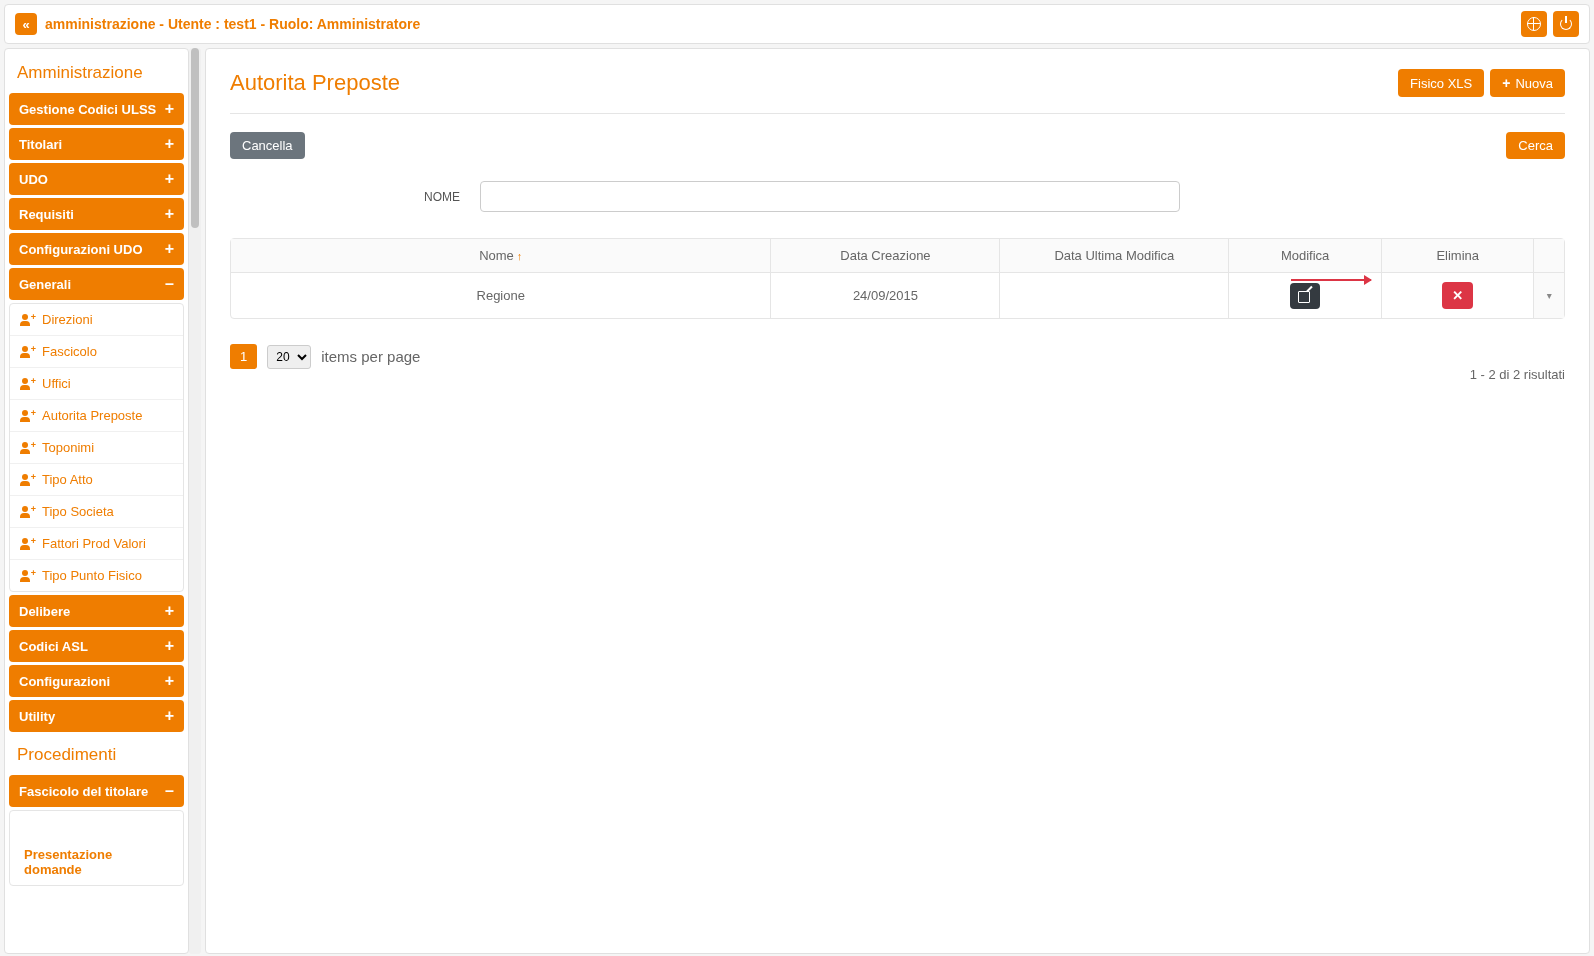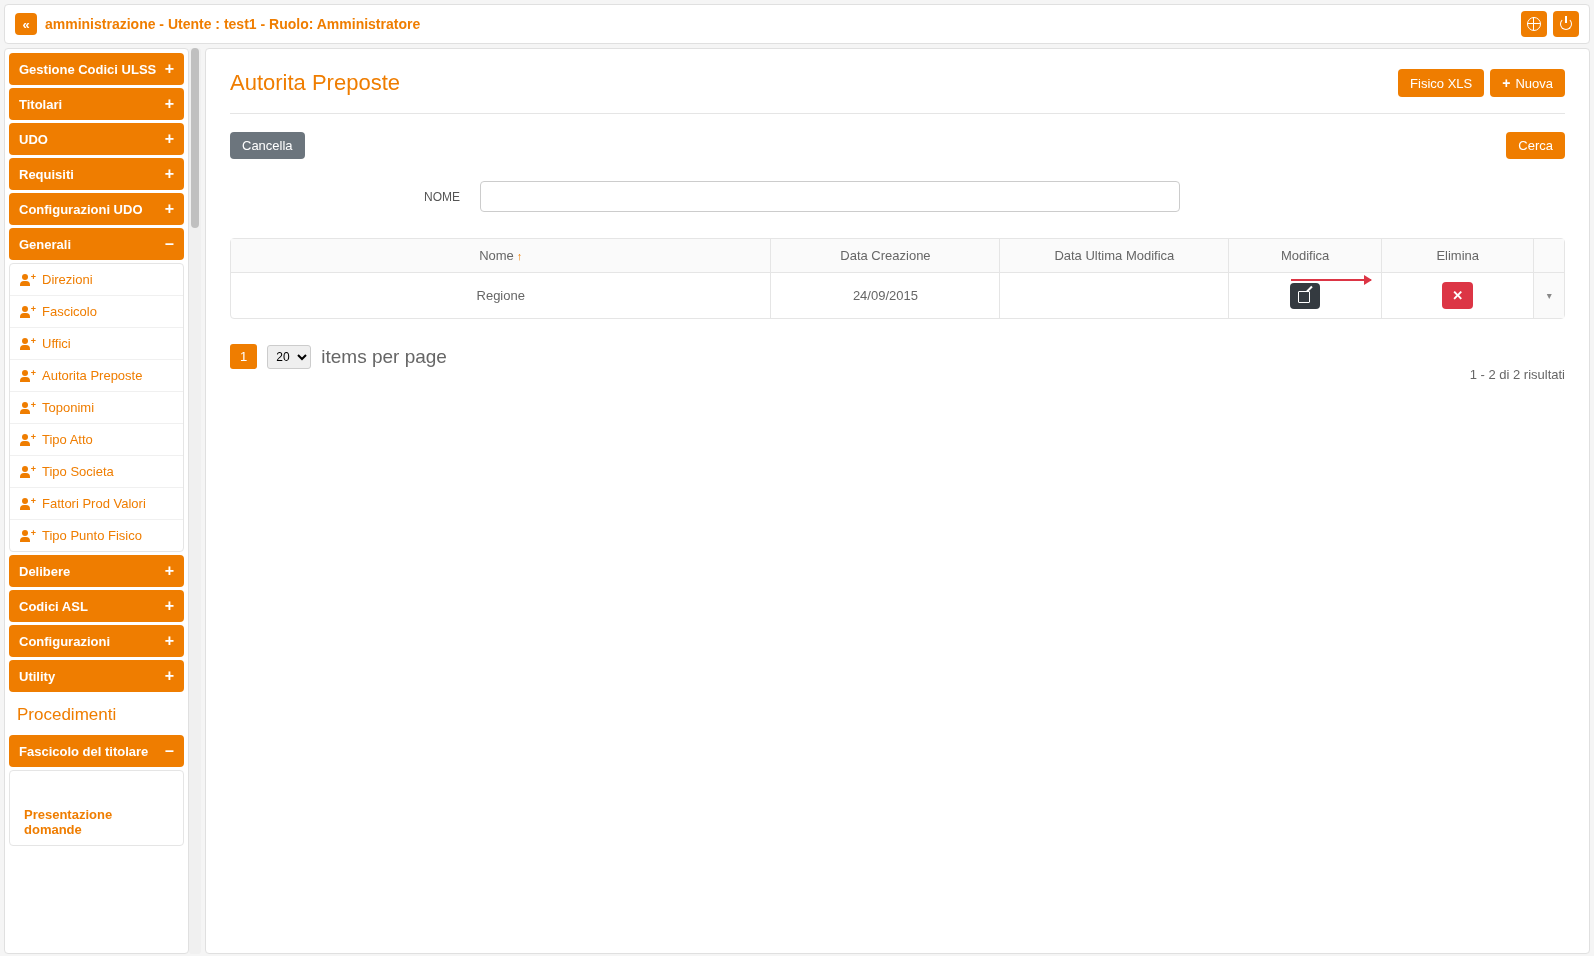--- a/index.html
+++ b/index.html
@@ -46,21 +46,21 @@
 .grid-table th:last-child { border-right: none; }
 .grid-table td { border-right: 1px solid #e5e5e5; padding: 9px 10px; text-align: center; font-size: 13px; color: #666; }
 .grid-table td:last-child { border-right: none; }
 .grid-table tbody tr:nth-child(even) { background: #f5f5f5; }
 .sort-ind { color: #ef7d00; font-size: 11px; margin-left: 3px; }
 .table-scroll-col { width: 14px; background: #fafafa; }
 .scroll-arrow { color: #888; font-size: 10px; display: block; }
 .pager { display: flex; align-items: center; gap: 10px; }
 .page-num { background: #ef7d00; color: #fff; border-radius: 3px; padding: 5px 10px; font-size: 13px; }
 .page-size { border: 1px solid #ccc; border-radius: 3px; padding: 3px 4px; font-size: 12px; }
-.pager-text { color: #666; font-size: 19px; }
+.pager-text { color: #666; font-size: 15px; }
 .pager-right { margin-left: auto; color: #666; font-size: 13px; margin-top: 36px; }
 .highlight-box { border: 2px solid #dc3545; border-radius: 3px; padding: 0; display: inline-block; }
 .arrow-annot { position: absolute; left: 1060px; top: 40px; width: 80px; height: 2px; background: #dc3545; }
 .arrow-annot::after { content: ""; position: absolute; right: -1px; top: -4px; border-left: 8px solid #dc3545; border-top: 5px solid transparent; border-bottom: 5px solid transparent; }
 .edit-icon { display: inline-block; width: 14px; height: 14px; position: relative; }
 .edit-icon::before { content: ""; position: absolute; left: 0; top: 2px; width: 10px; height: 10px; border: 1.5px solid #fff; border-radius: 1px; }
 .edit-icon::after { content: ""; position: absolute; right: -1px; top: -1px; width: 7px; height: 2px; background: #fff; transform: rotate(-45deg); }
 .x-icon { font-weight: bold; font-size: 13px; }
 .plus-icon { font-weight: bold; font-size: 14px; }
 .globe-icon { width: 14px; height: 14px; border: 1.5px solid #fff; border-radius: 50%; position: relative; }
@@ -85,20 +85,21 @@
     </div>
     <div class="topbar-icon-btn">
       <span class="power-icon"></span>
     </div>
   </div>
 </div>
 
 <div class="layout">
   <div class="sidebar-wrap">
     <div class="sidebar">
+      <div class="section-title">Amministrazione</div>
 
       <div class="menu-item">
         <span>Gestione Codici ULSS</span>
         <span class="menu-toggle">+</span>
       </div>
       <div class="menu-item">
         <span>Titolari</span>
         <span class="menu-toggle">+</span>
       </div>
       <div class="menu-item">

